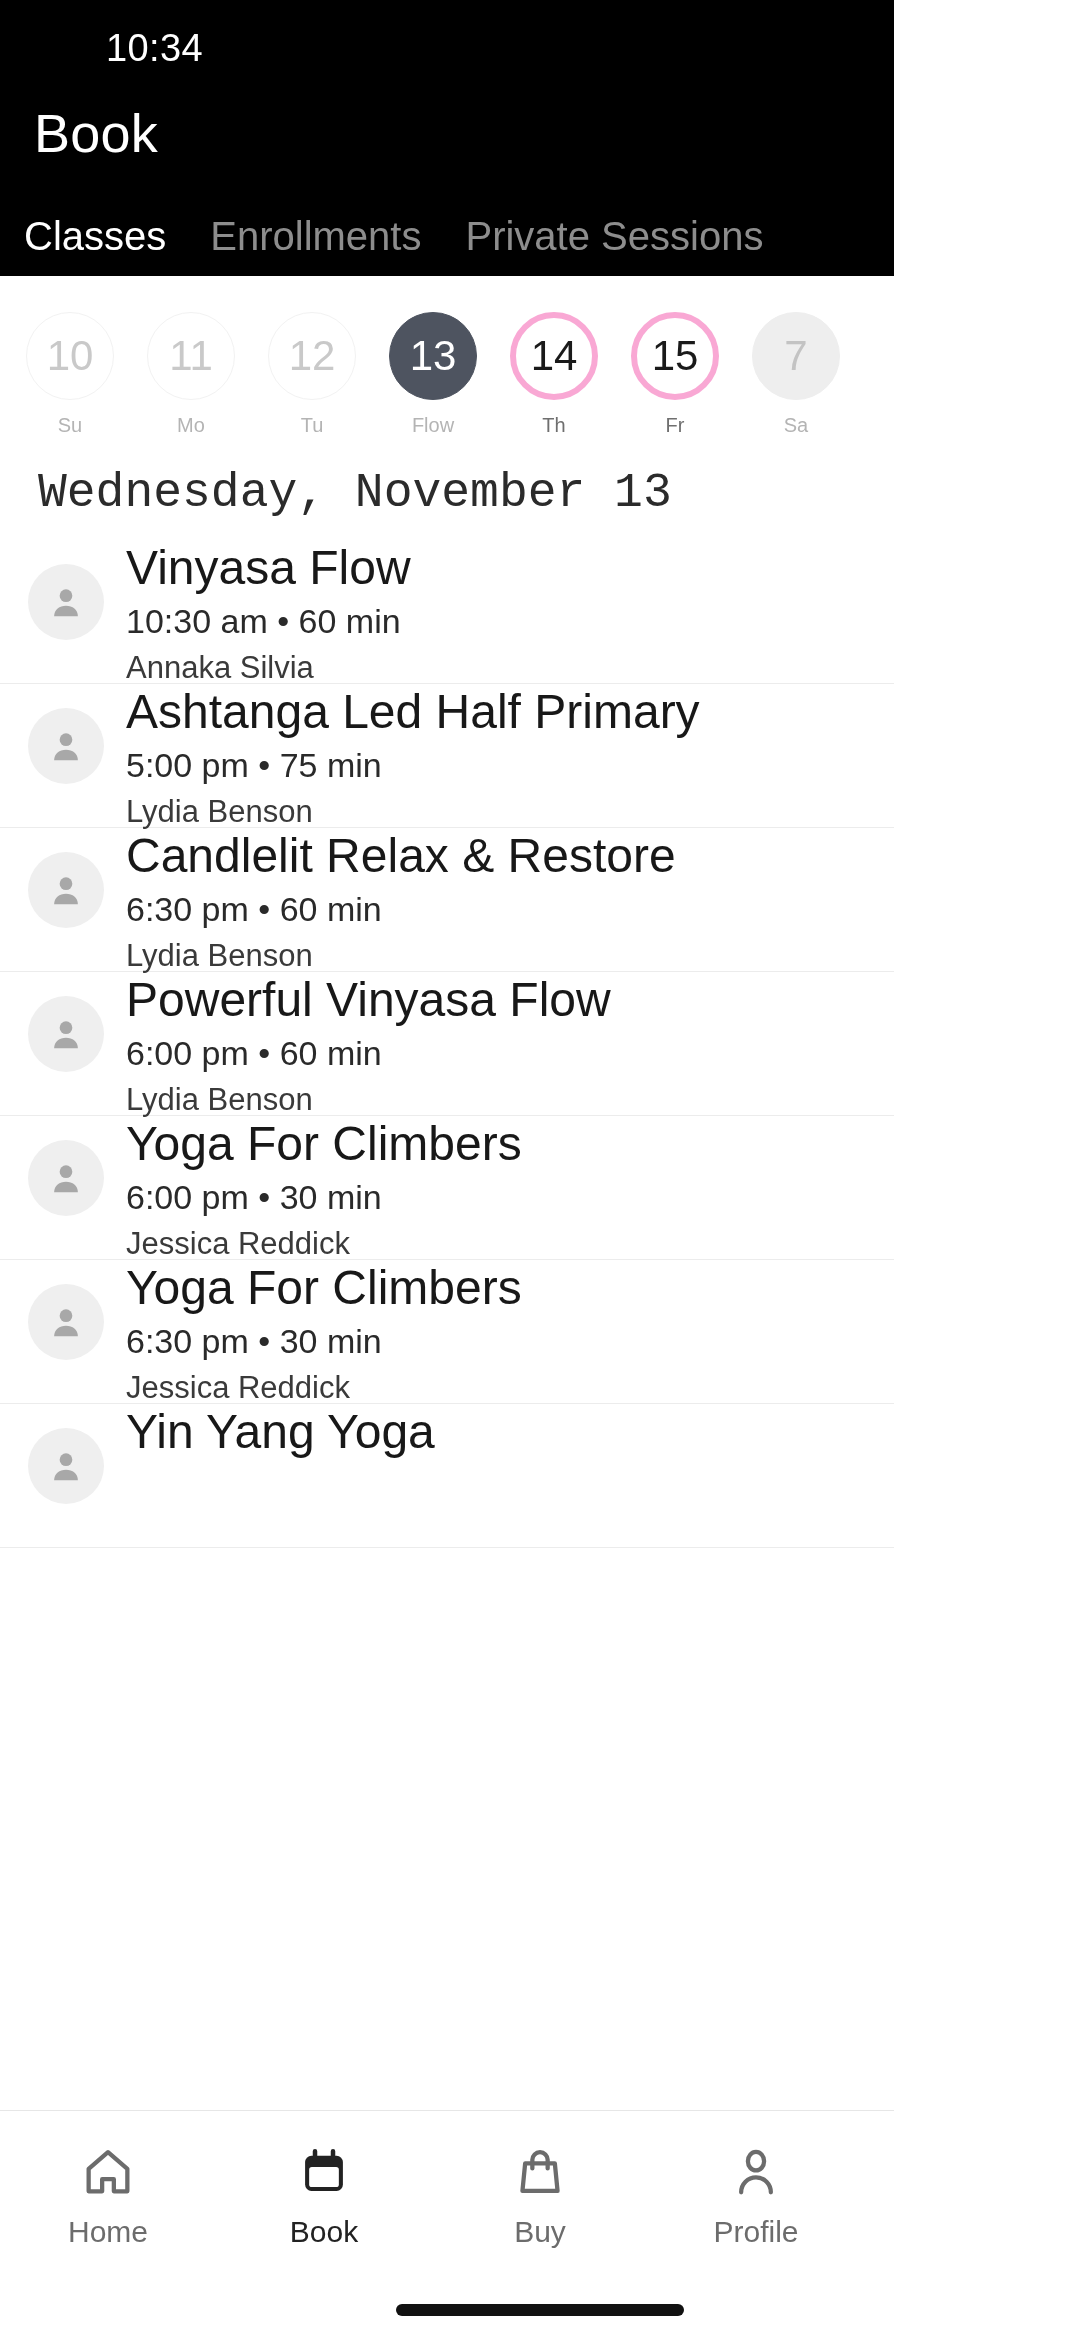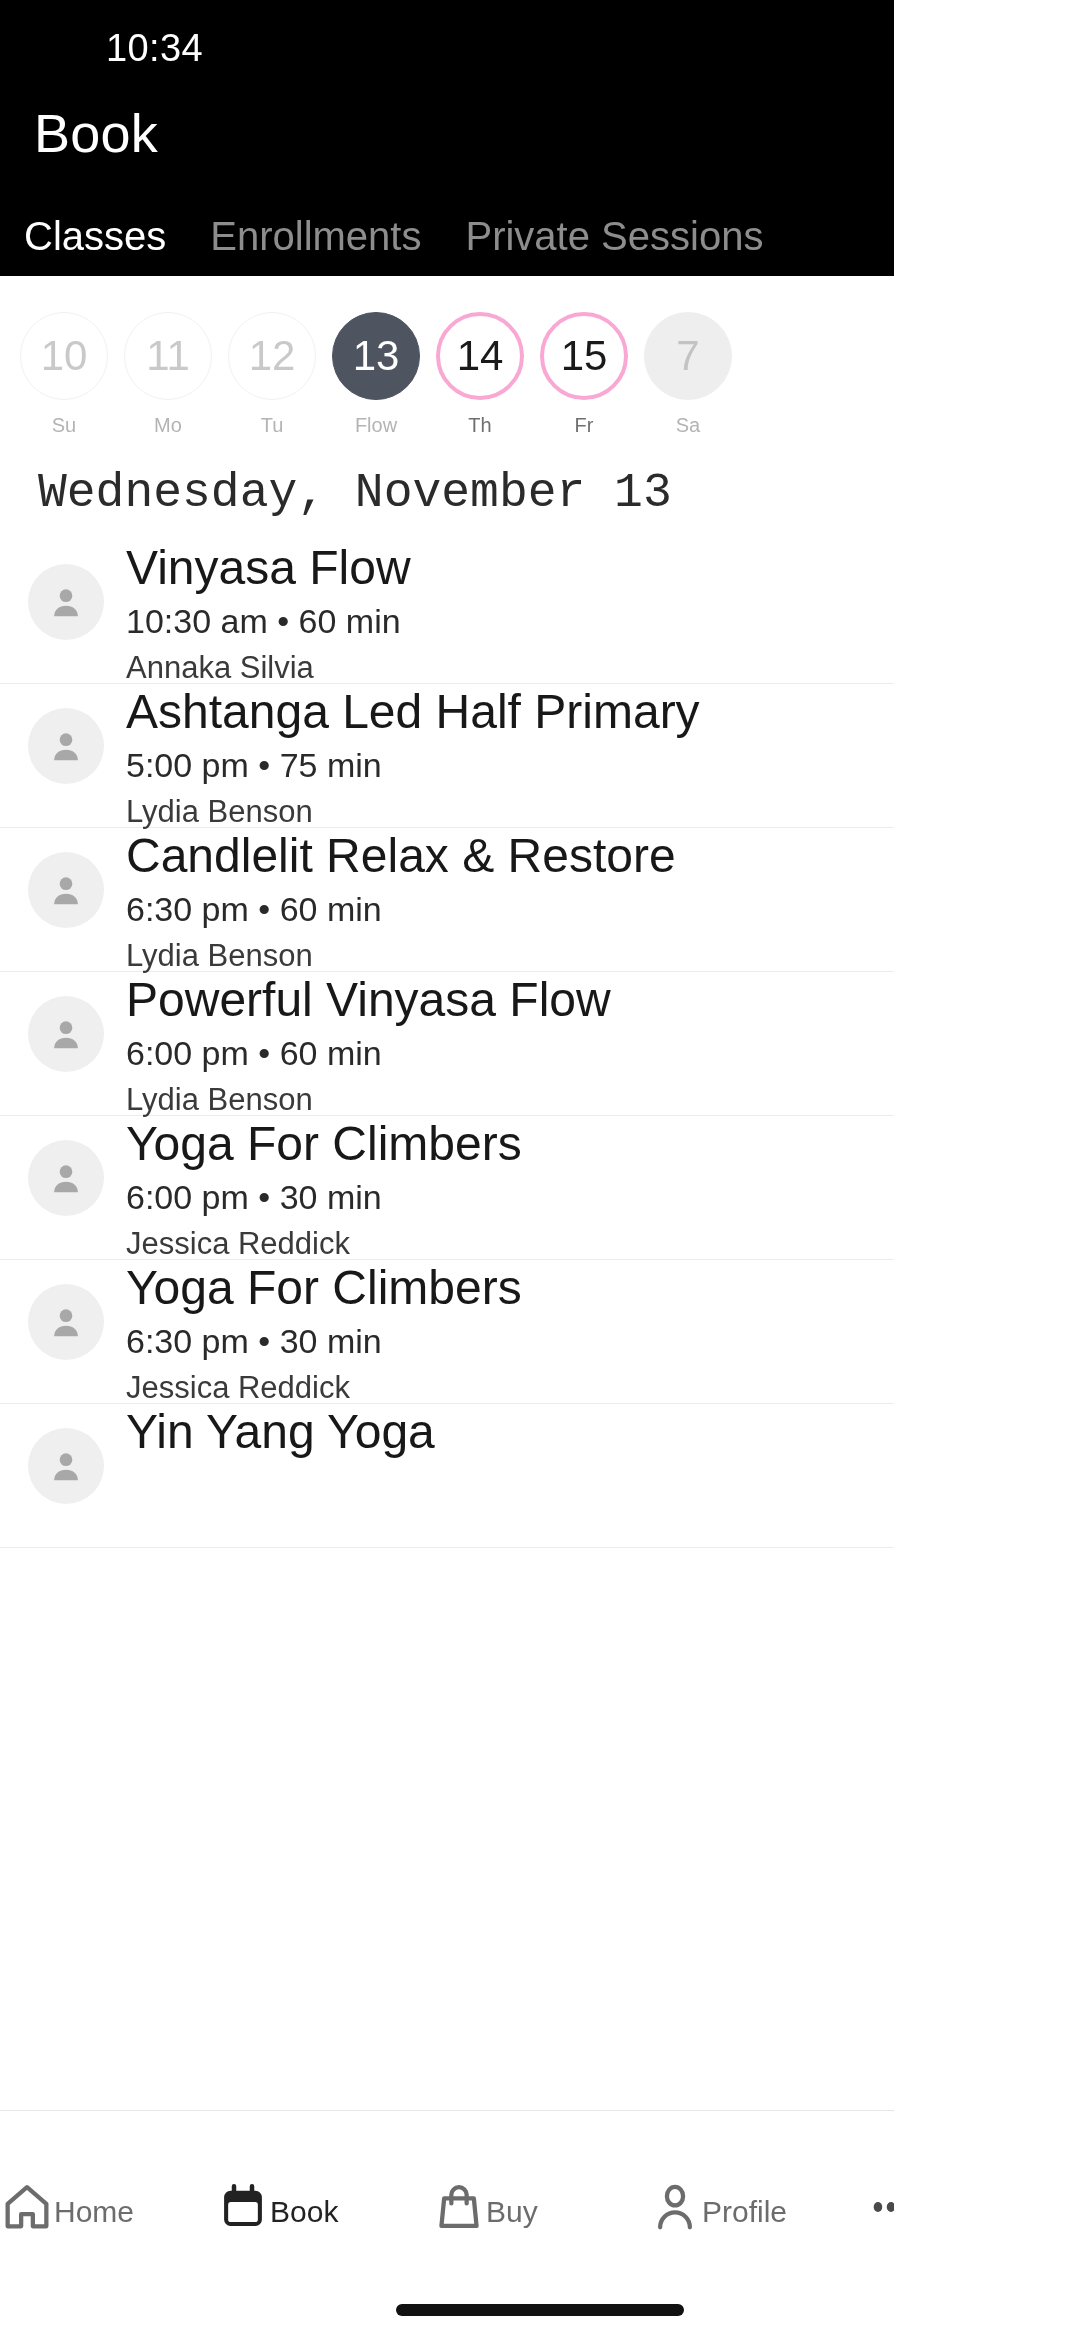--- a/index.html
+++ b/index.html
@@ -45,37 +45,38 @@
   }
   .tab.t0 { margin-left:24px; }
   .tab + .tab { margin-left:44px; }
   .tab.active { color:#ffffff; }
 
   
   .datestrip {
     position:absolute; top:276px; left:0; width:1080px; height:180px;
     background:#ffffff;
     display:flex; align-items:flex-start;
-    padding-left:12px;
+    padding-left:18px;
+    gap:17px;
   }
   .datecell {
     width:104px; flex:0 0 104px;
     display:flex; flex-direction:column; align-items:center;
     margin-right:0;
   }
   .datepill {
     width:88px; height:88px; border-radius:50%;
     display:flex; align-items:center; justify-content:center;
     font-size:42px; margin-top:36px;
     background:#ffffff; color:#c9c9c9;
     border:1px solid #f0f0f0;
   }
   .datepill.past { color:#c9c9c9; border:1px solid #f2f2f2; background:#fff; }
   .datepill.today { background:#4e5460; color:#ffffff; border:1px solid #4e5460; }
-  .datepill.future { background:#ffffff; color:#1a1a1a; border:4px solid #f9a8d4; }
+  .datepill.future { background:#ffffff; color:#1a1a1a; border:6px solid #f9a8d4; }
   .datepill.edge { background:#eeeeee; color:#c3c3c3; border:1px solid #eeeeee; }
   .datelabel {
     font-size:20px; color:#b4b4b4; margin-top:14px;
   }
   .datelabel.today-lbl { color:#b4b4b4; }
   .datelabel.dark { color:#6f6f6f; }
 
   
   .dayheading {
     position:absolute; top:466px; left:38px;
@@ -106,21 +107,21 @@
   
   .bottomnav {
     position:absolute; bottom:0; left:0; width:1080px; height:230px;
     background:#ffffff; border-top:1px solid #e6e6e6;
   }
   .navitems {
     position:absolute; top:14px; left:0; width:1080px; height:150px;
     display:flex;
   }
   .navitem {
-    flex:1 1 0; display:flex; flex-direction:row;
+    flex:1 1 0; display:flex; flex-direction:column;
     align-items:center; justify-content:flex-start; padding-top:14px;
   }
   .navicon { height:66px; display:flex; align-items:center; justify-content:center; }
   .navlabel { font-size:30px; color:#6c6c6c; margin-top:10px; }
   .navlabel.active { color:#222222; }
   .homeindicator {
     position:absolute; bottom:24px; left:50%; transform:translateX(-50%);
     width:288px; height:12px; border-radius:6px; background:#111111;
   }
 </style>

